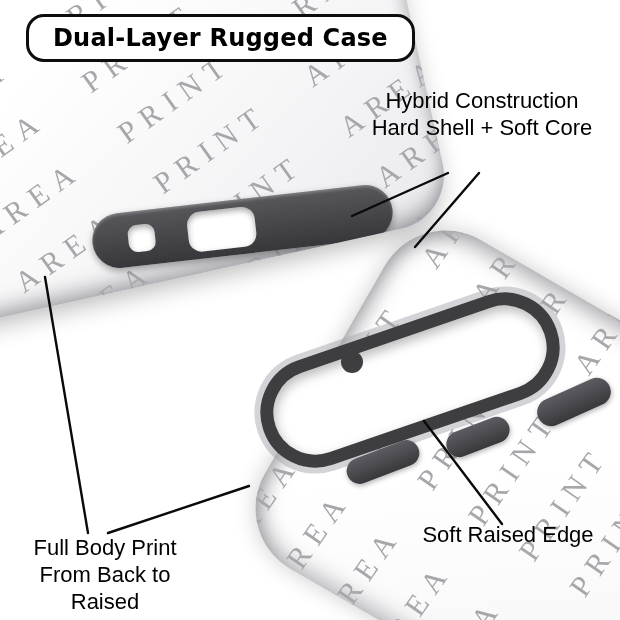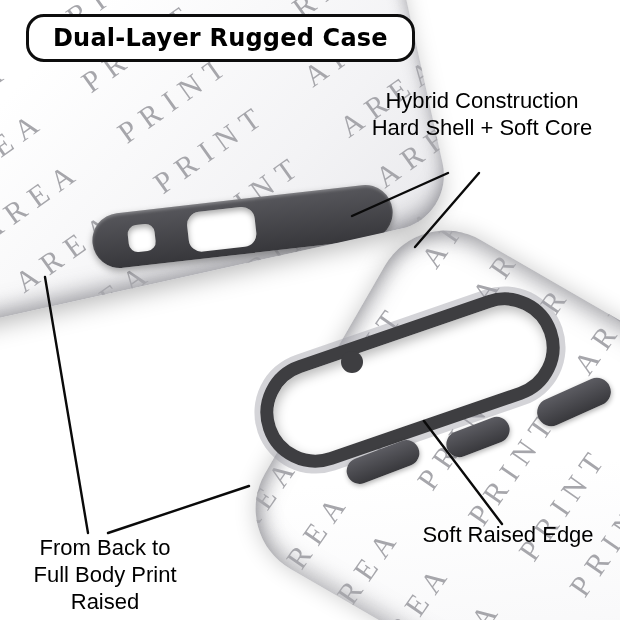--- a/index.html
+++ b/index.html
@@ -118,22 +118,22 @@
   <div class="badge">
     <span>Dual-Layer Rugged Case</span>
   </div>
 
   <div class="note" id="note-hybrid">
     <div>Hybrid Construction</div>
     <div>Hard Shell + Soft Core</div>
   </div>
 
   <div class="note" id="note-fullbody">
+    <div>Full Body Print</div>
     <div>From Back to</div>
-    <div>Full Body Print</div>
     <div>Raised</div>
   </div>
 
   <div class="note" id="note-camera">
     <div>Soft Raised Edge</div>
   </div>
 
 </div>
 
 </body></html>

